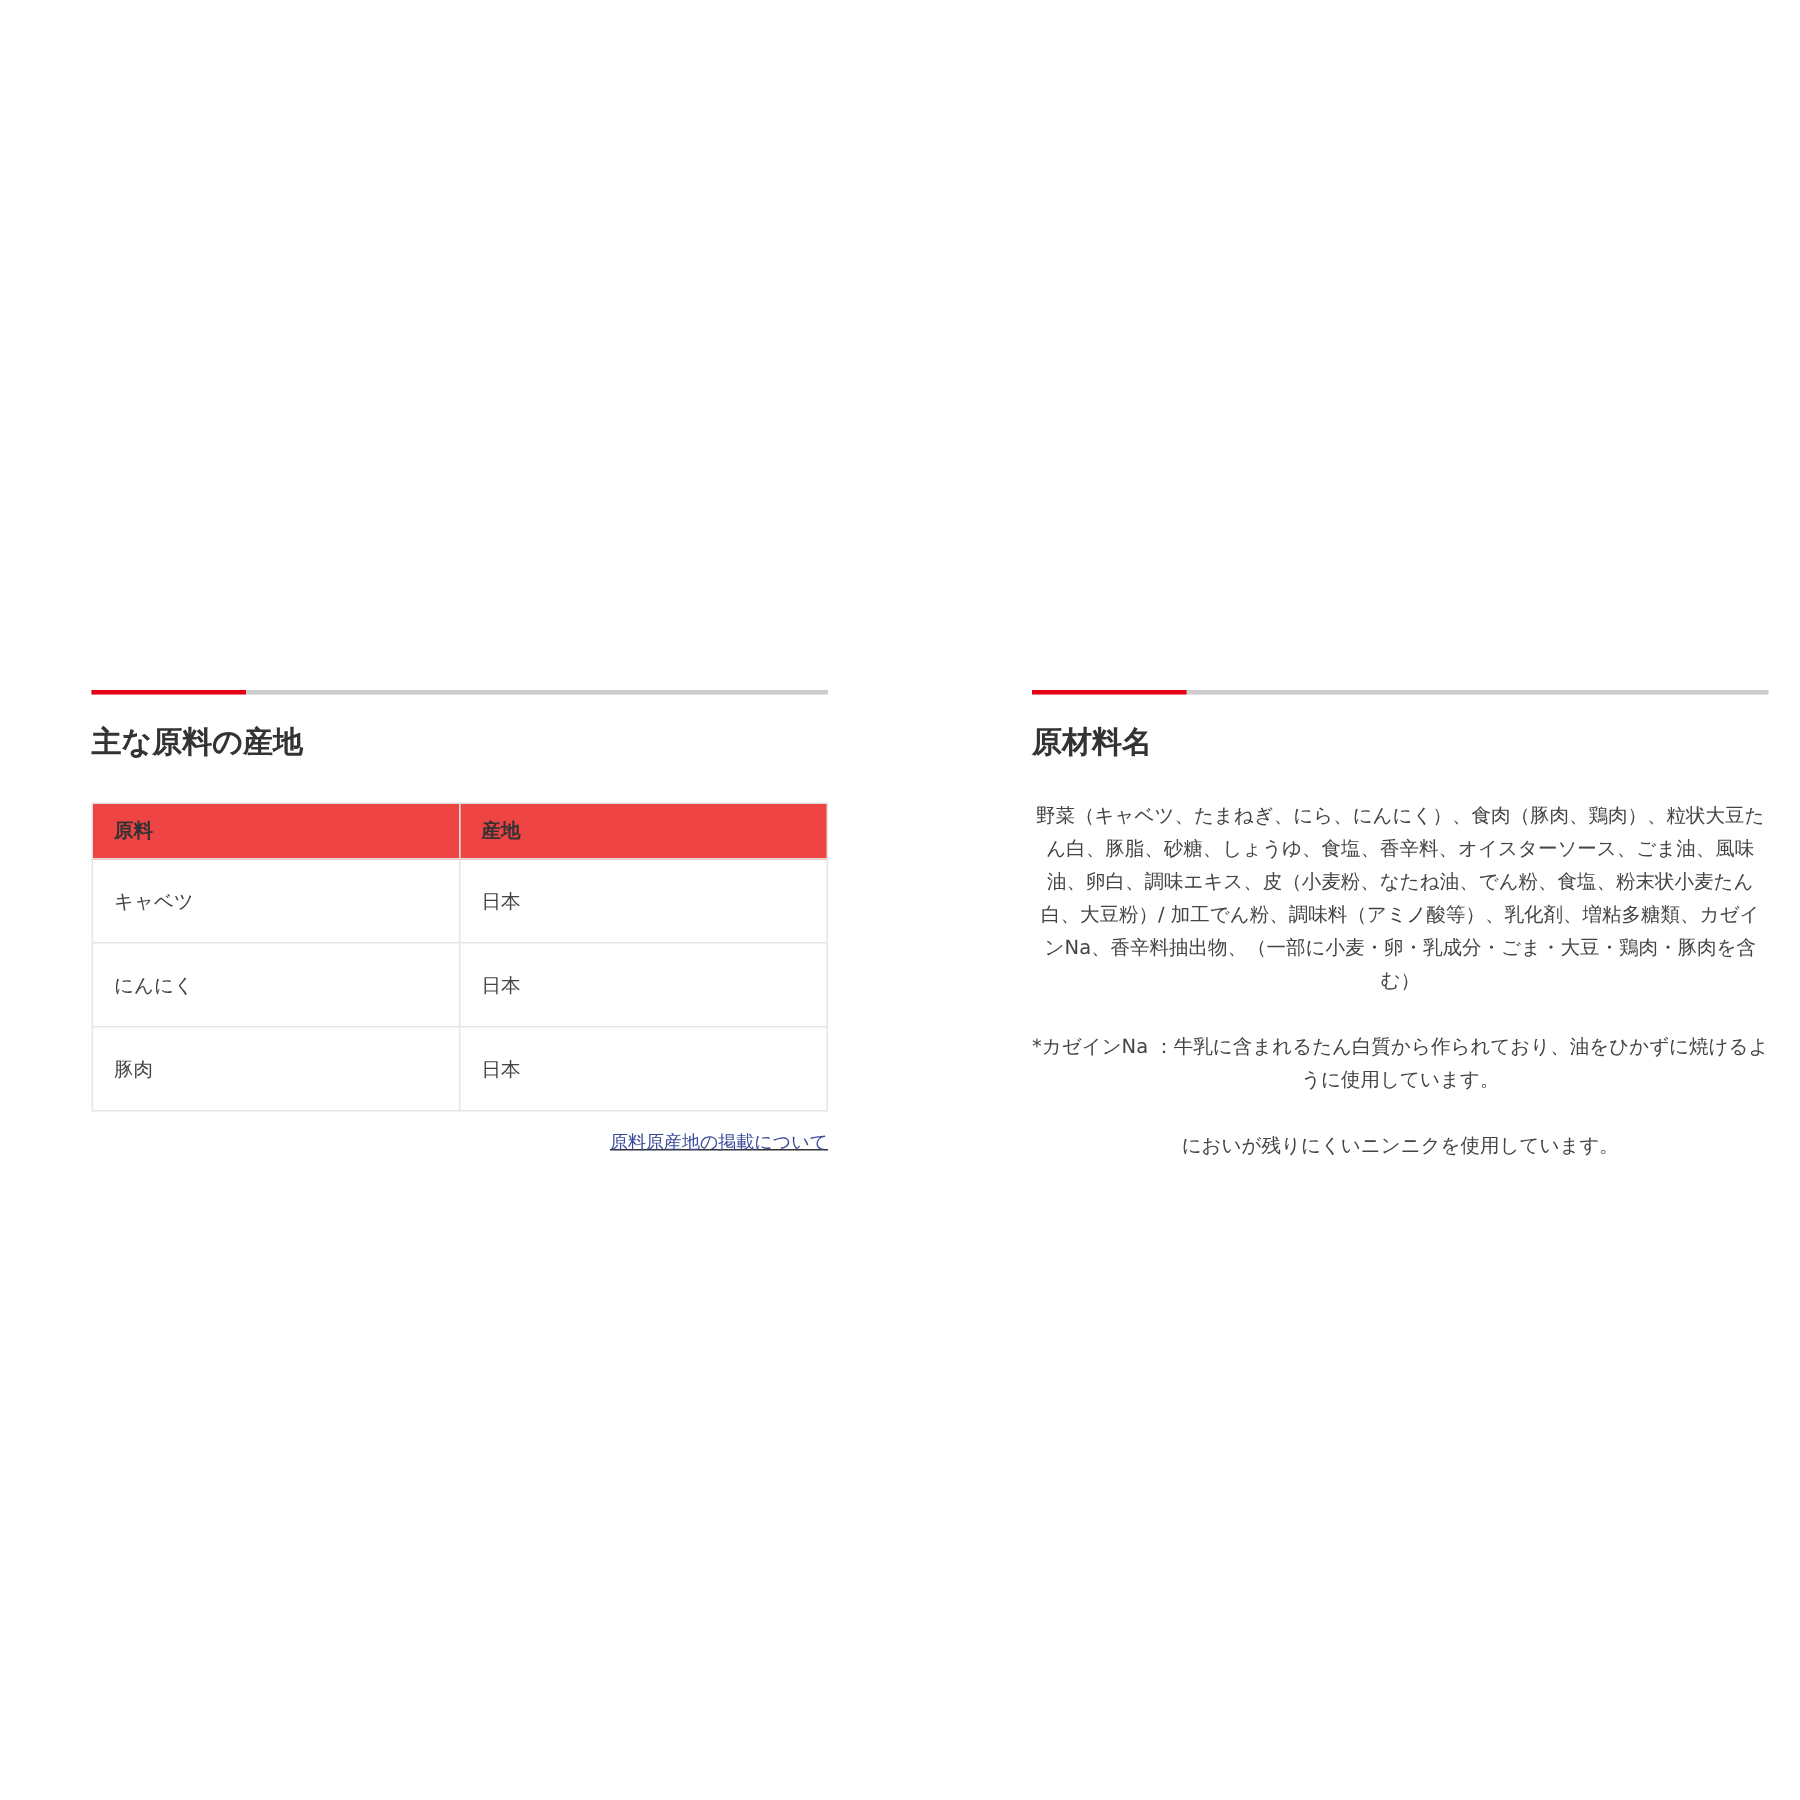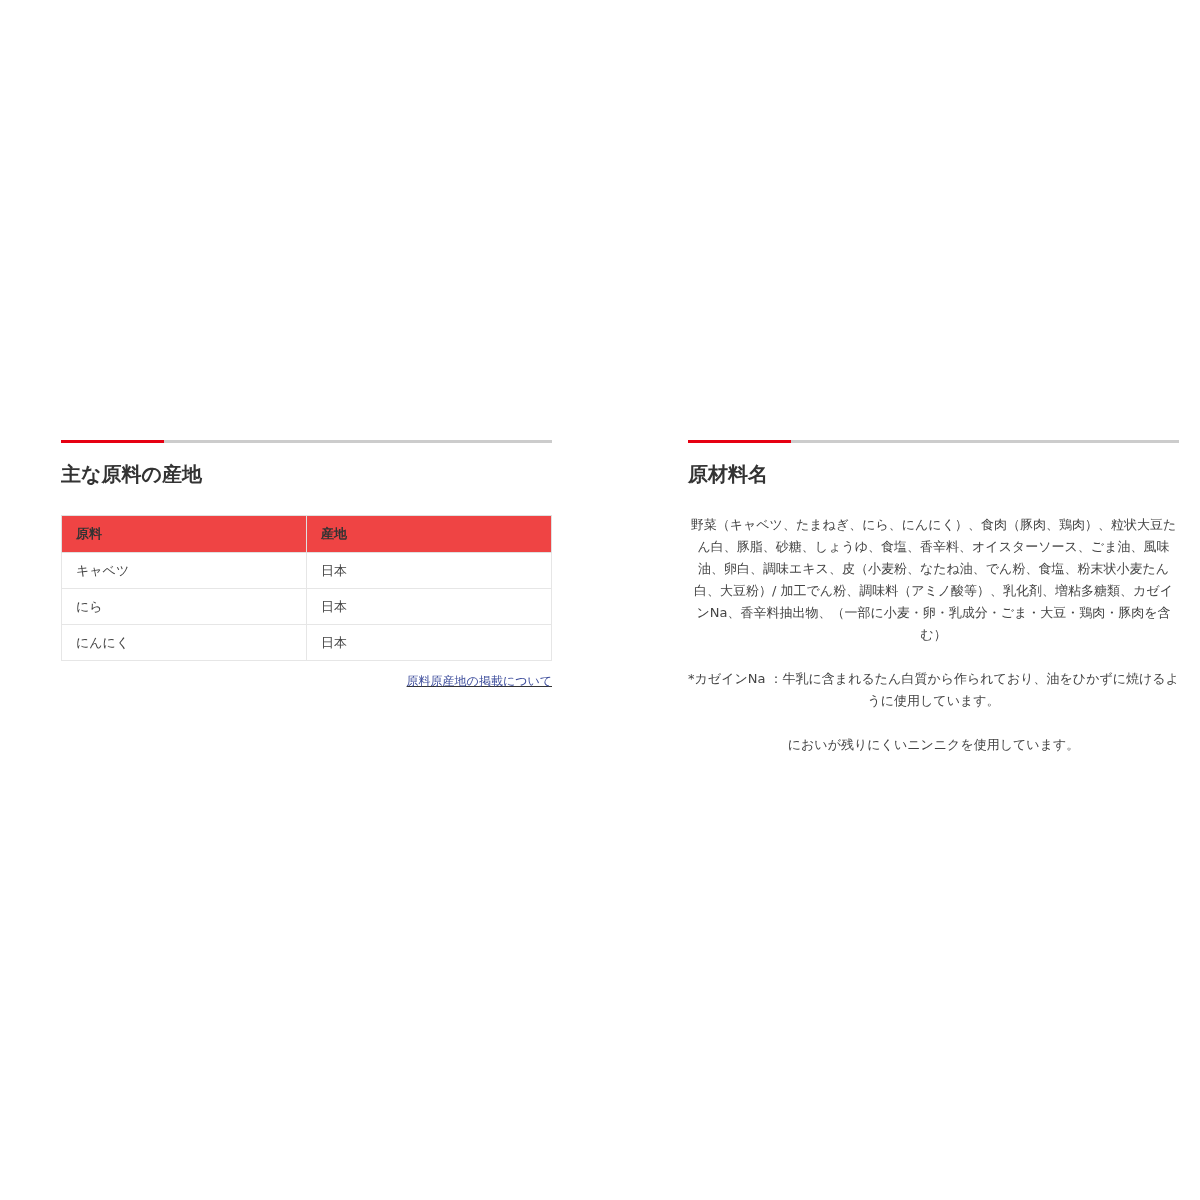--- a/index.html
+++ b/index.html
@@ -1,35 +1,35 @@
 <!DOCTYPE html>
 <html><head>
 <meta charset="utf-8">
 <style>
   html, body { margin:0; padding:0; }
   body {
     width:1200px; height:1200px; background:#ffffff; position:relative;
     font-family: "DejaVu Sans", "Liberation Sans", sans-serif; color:#333333;
   }
-  .section { position:absolute; top:440px; width:491px; }
+  .section { position:absolute; top:460px; width:491px; }
   .section.left { left:61px; }
   .section.right { left:649px;margin-left:39px; }
   .rule { position:relative; height:3px; background:#cccccc; }
   .rule .accent { position:absolute; left:0; top:0; height:3px; width:103px; background:#e60012; }
   .title { margin:16px 0 0 0; font-size:20px; font-weight:bold; color:#333333; line-height:30px; }
   table.origin {
     margin-top:26px; width:491px; border-collapse:collapse; font-size:13px;
     border:1px solid #e0e0e0;
   }
   table.origin th {
     background:#ef4444; text-align:left; font-weight:bold; height:36px;
     padding:0 14px; border:1px solid #e0e0e0; color:#333;
   }
   table.origin td {
-    height:35px; padding:0 14px; border:1px solid #e6e6e6; color:#444;
+    height:35px; padding:10px 14px; border:1px solid #e6e6e6; color:#444;
   }
   table.origin th:first-child, table.origin td:first-child { width:216px; }
   .link-row { text-align:right; margin-top:12px; font-size:12px;text-decoration:underline; }
   .link-row a { color:#3a4a9a; text-decoration:none; }
   .body-text { margin-top:25px; font-size:13px; line-height:22px; color:#444;text-align:center; }
   .body-text p { margin:0 0 22px 0; }
 </style>
 </head>
 <body>
 
@@ -44,25 +44,25 @@
         <th>原料</th>
         <th>産地</th>
       </tr>
     </thead>
     <tbody>
       <tr>
         <td>キャベツ</td>
         <td>日本</td>
       </tr>
       <tr>
-        <td>にら</td>
+        <td>にんにく</td>
         <td>日本</td>
       </tr>
       <tr>
-        <td>にんにく</td>
+        <td>豚肉</td>
         <td>日本</td>
       </tr>
     </tbody>
   </table>
   <div class="link-row">
     <a href="#">原料原産地の掲載について</a>
   </div>
 </div>
 
 <div class="section right">

